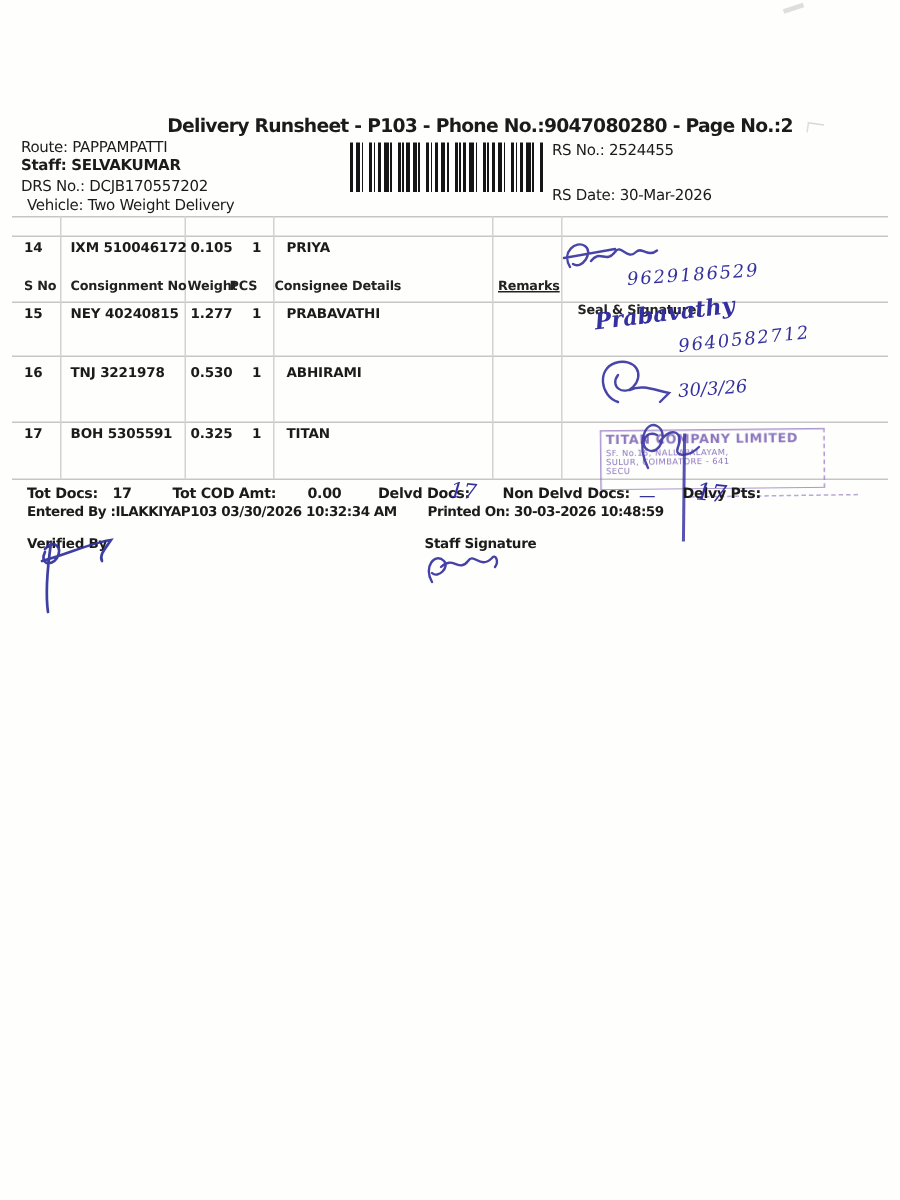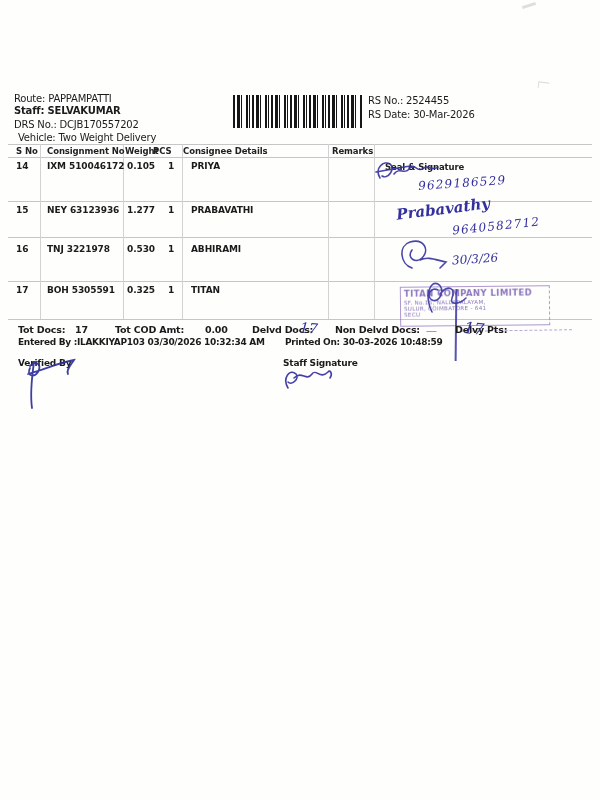--- a/index.html
+++ b/index.html
@@ -10,31 +10,31 @@
          font-size:11.5px;font-weight:700;letter-spacing:-0.2px;}
   .subtitle{position:absolute;top:76px;left:40px;width:560px;text-align:center;
          font-size:12.5px;font-weight:700;letter-spacing:-0.5px;}
   
   .info-line{position:absolute;font-size:10px;letter-spacing:-0.2px;white-space:nowrap;}
   .route{left:14px;top:93px;}
   .staff{left:14px;top:105px;font-weight:700;}
   .drs{left:14px;top:119px;font-weight:400;}
   .vehicle{left:18px;top:132px;}
   .rsno{left:368px;top:95px;}
-  .rsdate{left:368px;top:109px;}
+  .rsdate{left:368px;top:125px;}
   .barcode{position:absolute;left:233px;top:95px;width:129px;height:33px;
      background:repeating-linear-gradient(90deg,#161616 0 2px,#fff 2px 4px,#161616 4px 7px,
      #fff 7px 8px,#161616 8px 9px,#fff 9px 13px,#161616 13px 15px,#fff 15px 16px,#161616 16px 17px,#fff 17px 19px);}
   
   .hline{position:absolute;left:8px;width:584px;height:1px;background:#c6c6c6;}
   .vline{position:absolute;top:144px;height:175px;width:1px;background:#d2d2d2;}
-  .th{position:absolute;font-size:8.5px;font-weight:700;letter-spacing:-0.1px;white-space:nowrap;color:#222;}
+  .th{position:absolute;font-size:8.5px;font-weight:700;letter-spacing:-0.1px;white-space:nowrap;color:#222;margin-top:40px;}
   .td{position:absolute;font-size:9px;font-weight:700;letter-spacing:-0.1px;white-space:nowrap;}
   .c-sno{left:16px;} .c-con{left:47px;} .c-wt{left:127px;} .c-pcs{left:168px;} .c-cons{left:191px;}
-  .h-wt{left:125px;text-align:right;} .h-pcs{left:153px;} .h-cons{left:183px;} .h-rem{left:332px;} .h-seal{left:385px;}
+  .h-wt{left:125px;text-align:right;} .h-pcs{left:153px;} .h-cons{left:183px;} .h-rem{left:332px;text-decoration:underline;} .h-seal{left:385px;}
   .r0{top:161px;} .r1{top:205px;} .r2{top:244px;} .r3{top:285px;}
   
   .tot{position:absolute;top:324px;font-size:9.5px;font-weight:700;letter-spacing:-0.2px;white-space:nowrap;}
   .foot{position:absolute;top:337px;font-size:9px;font-weight:700;letter-spacing:-0.3px;white-space:nowrap;}
   .siglabel{position:absolute;top:358px;font-size:9px;font-weight:700;letter-spacing:-0.2px;}
   
   .hw{position:absolute;color:#34309e;font-family:"DejaVu Serif",serif;font-style:italic;white-space:nowrap;}
   .hw-num{font-size:12px;letter-spacing:1.2px;}
   .scribble{position:absolute;}
   .inkstroke{position:absolute;left:455px;top:289px;width:1.5px;height:72px;background:#3a35a2;opacity:.85;transform:rotate(.6deg);}
@@ -53,20 +53,21 @@
   .speck2{left:538px;top:82px;width:10px;height:6px;border-top:1.2px solid #8b8b8b;border-left:1px solid #9a9a9a;transform:rotate(8deg);}
 </style>
 </head>
 <body>
 
 <div class="page">
 
   <div class="speck speck1"></div>
   <div class="speck speck2"></div>
 
+  <div class="subtitle">Delivery Runsheet - P103 - Phone No.:9047080280 - Page No.:2</div>
 
   <div class="info-line route">
     <span>Route:</span>
     <span>PAPPAMPATTI</span>
   </div>
   <div class="info-line staff">
     <span>Staff:</span>
     <span>SELVAKUMAR</span>
   </div>
   <div class="info-line drs">
@@ -107,21 +108,21 @@
   <span class="th h-rem" style="top:146px">Remarks</span>
   <span class="th h-seal" style="top:162px">Seal &amp; Signature</span>
 
   <span class="td c-sno r0">14</span>
   <span class="td c-con r0">IXM 510046172</span>
   <span class="td c-wt r0">0.105</span>
   <span class="td c-pcs r0">1</span>
   <span class="td c-cons r0">PRIYA</span>
 
   <span class="td c-sno r1">15</span>
-  <span class="td c-con r1">NEY 63123936</span>
+  <span class="td c-con r1">NEY 40240815</span>
   <span class="td c-wt r1">1.277</span>
   <span class="td c-pcs r1">1</span>
   <span class="td c-cons r1">PRABAVATHI</span>
 
   <span class="td c-sno r2">16</span>
   <span class="td c-con r2">TNJ 3221978</span>
   <span class="td c-wt r2">0.530</span>
   <span class="td c-pcs r2">1</span>
   <span class="td c-cons r2">ABHIRAMI</span>
 

